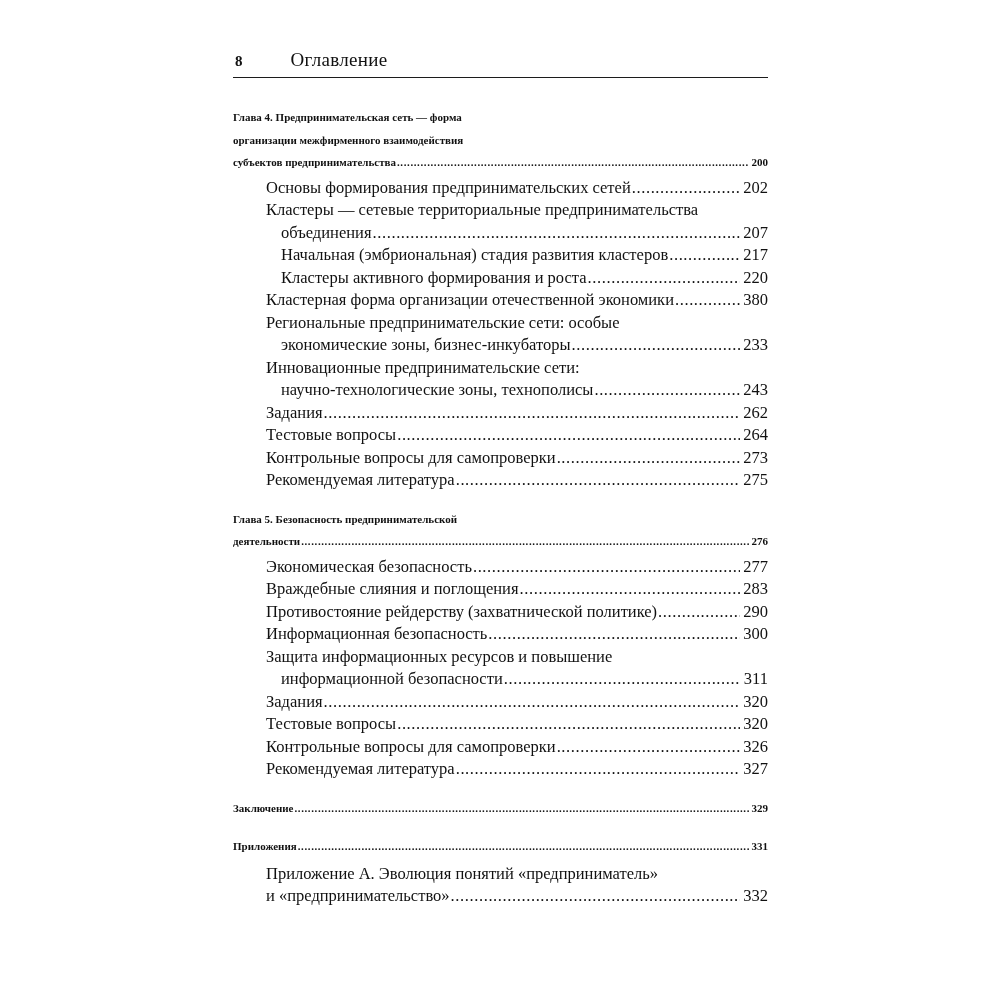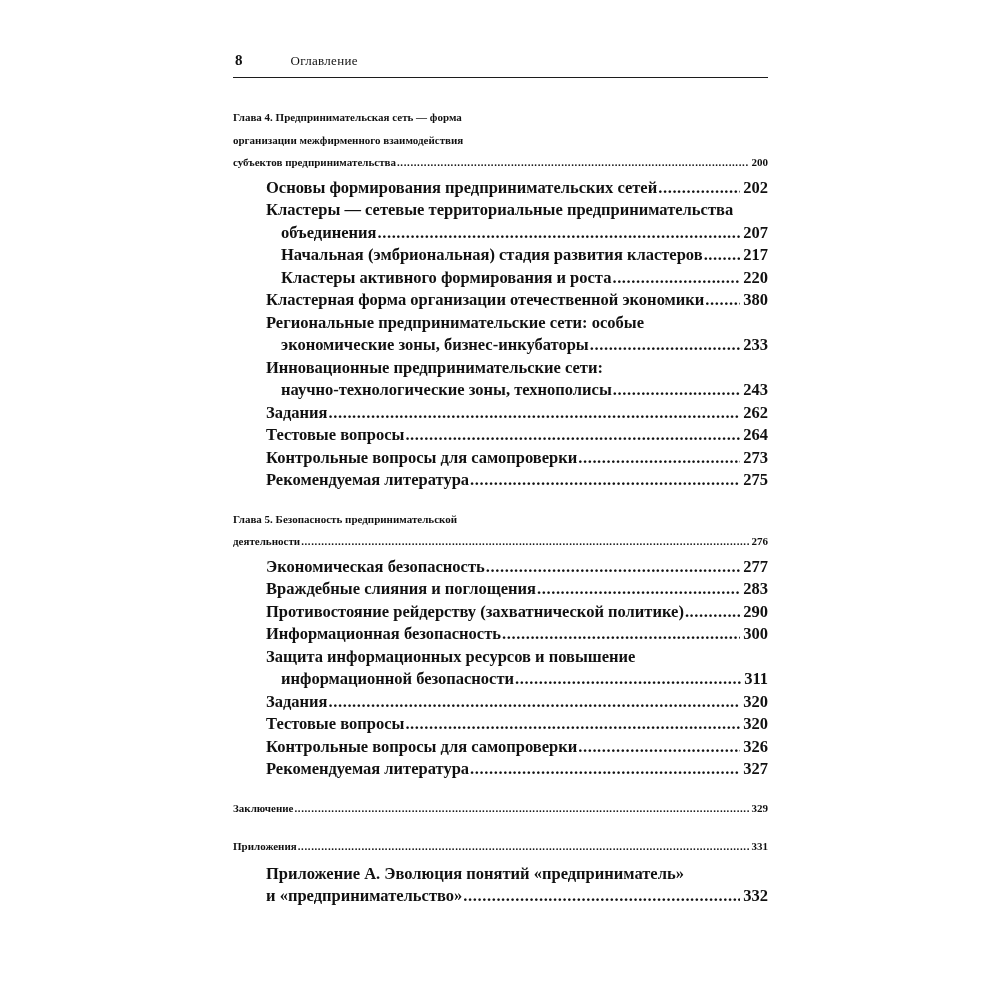--- a/index.html
+++ b/index.html
@@ -26,33 +26,32 @@
     display: flex;
     align-items: baseline;
     line-height: 16px;
     padding-left: 2px;
   }
   .folio {
     font-weight: bold;
     font-size: 15px;
   }
   .head-title {
-    font-size: 13px;
+    font-size: 19px;
     margin-left: 48px;
     letter-spacing: 0.3px;
   }
   .rule {
     border-top: 1.3px solid #1c1c1c;
     margin-top: 8px;
   }
   .toc { margin-top: 28px; }
   .entry {
     font-size: 16.5px;
     line-height: 22.5px;
-    font-weight: bold;
   }
   .entry.chapter {
     font-weight: bold;
     font-size: 11px;
     margin-top: 16px;
     margin-bottom: 3px;
   }
   .toc > .entry:first-child { margin-top: 0; }
   .entry.item { padding-left: 33px; }
   .entry.subitem { padding-left: 48px; }

